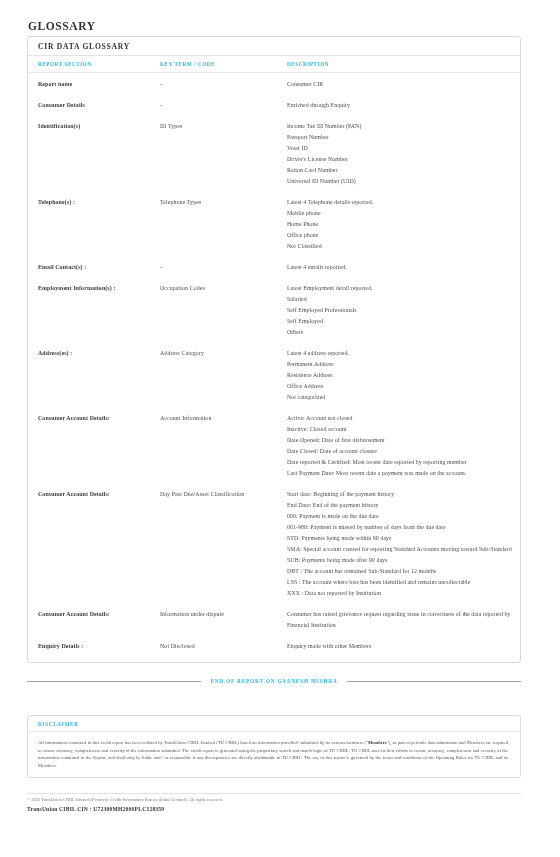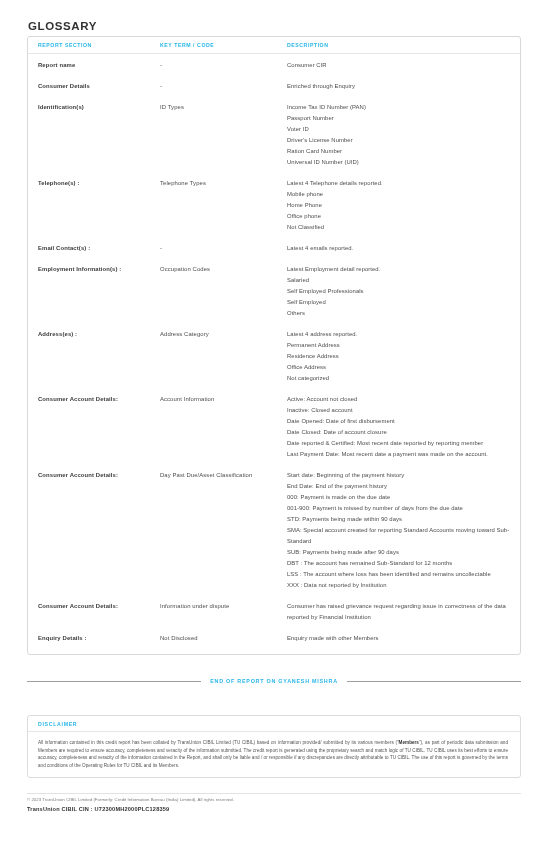--- a/index.html
+++ b/index.html
@@ -13,20 +13,21 @@
     -webkit-font-smoothing: antialiased;
   }
 
   .page {
     position: relative;
     width: 560px;
     height: 837px;
     padding: 10px;
     background: #ffffff;
     overflow: hidden;
+    font-family: Liberation Serif, serif;
   }
 
   
   .page-title {
     position: absolute;
     left: 28px;
     top: 20px;
     font-size: 11.5px;
     font-weight: bold;
     letter-spacing: 0.6px;
@@ -193,20 +194,21 @@
   }
 </style>
 </head>
 <body>
 
 <div class="page">
 
   <div class="page-title">GLOSSARY</div>
 
   <div class="glossary-card">
+    <div class="card-header">CIR DATA GLOSSARY</div>
 
     <div class="col-head-row">
       <div class="col-head c1">REPORT SECTION</div>
       <div class="col-head c2">KEY TERM / CODE</div>
       <div class="col-head c3">DESCRIPTION</div>
     </div>
 
     <div class="rows" id="glossary-rows">
         <div class="grow">
           <div class="cell-section c1">Report name</div>

